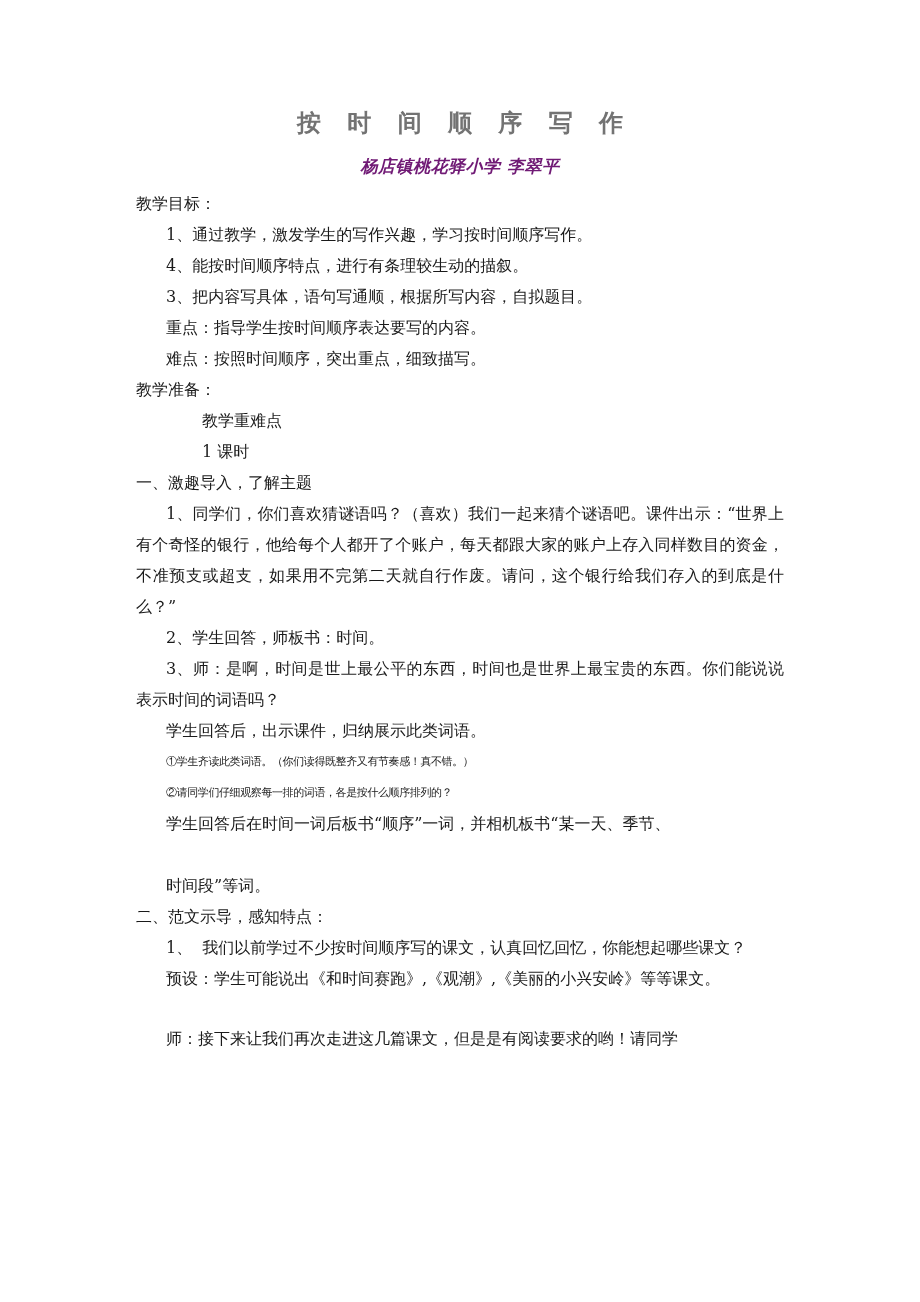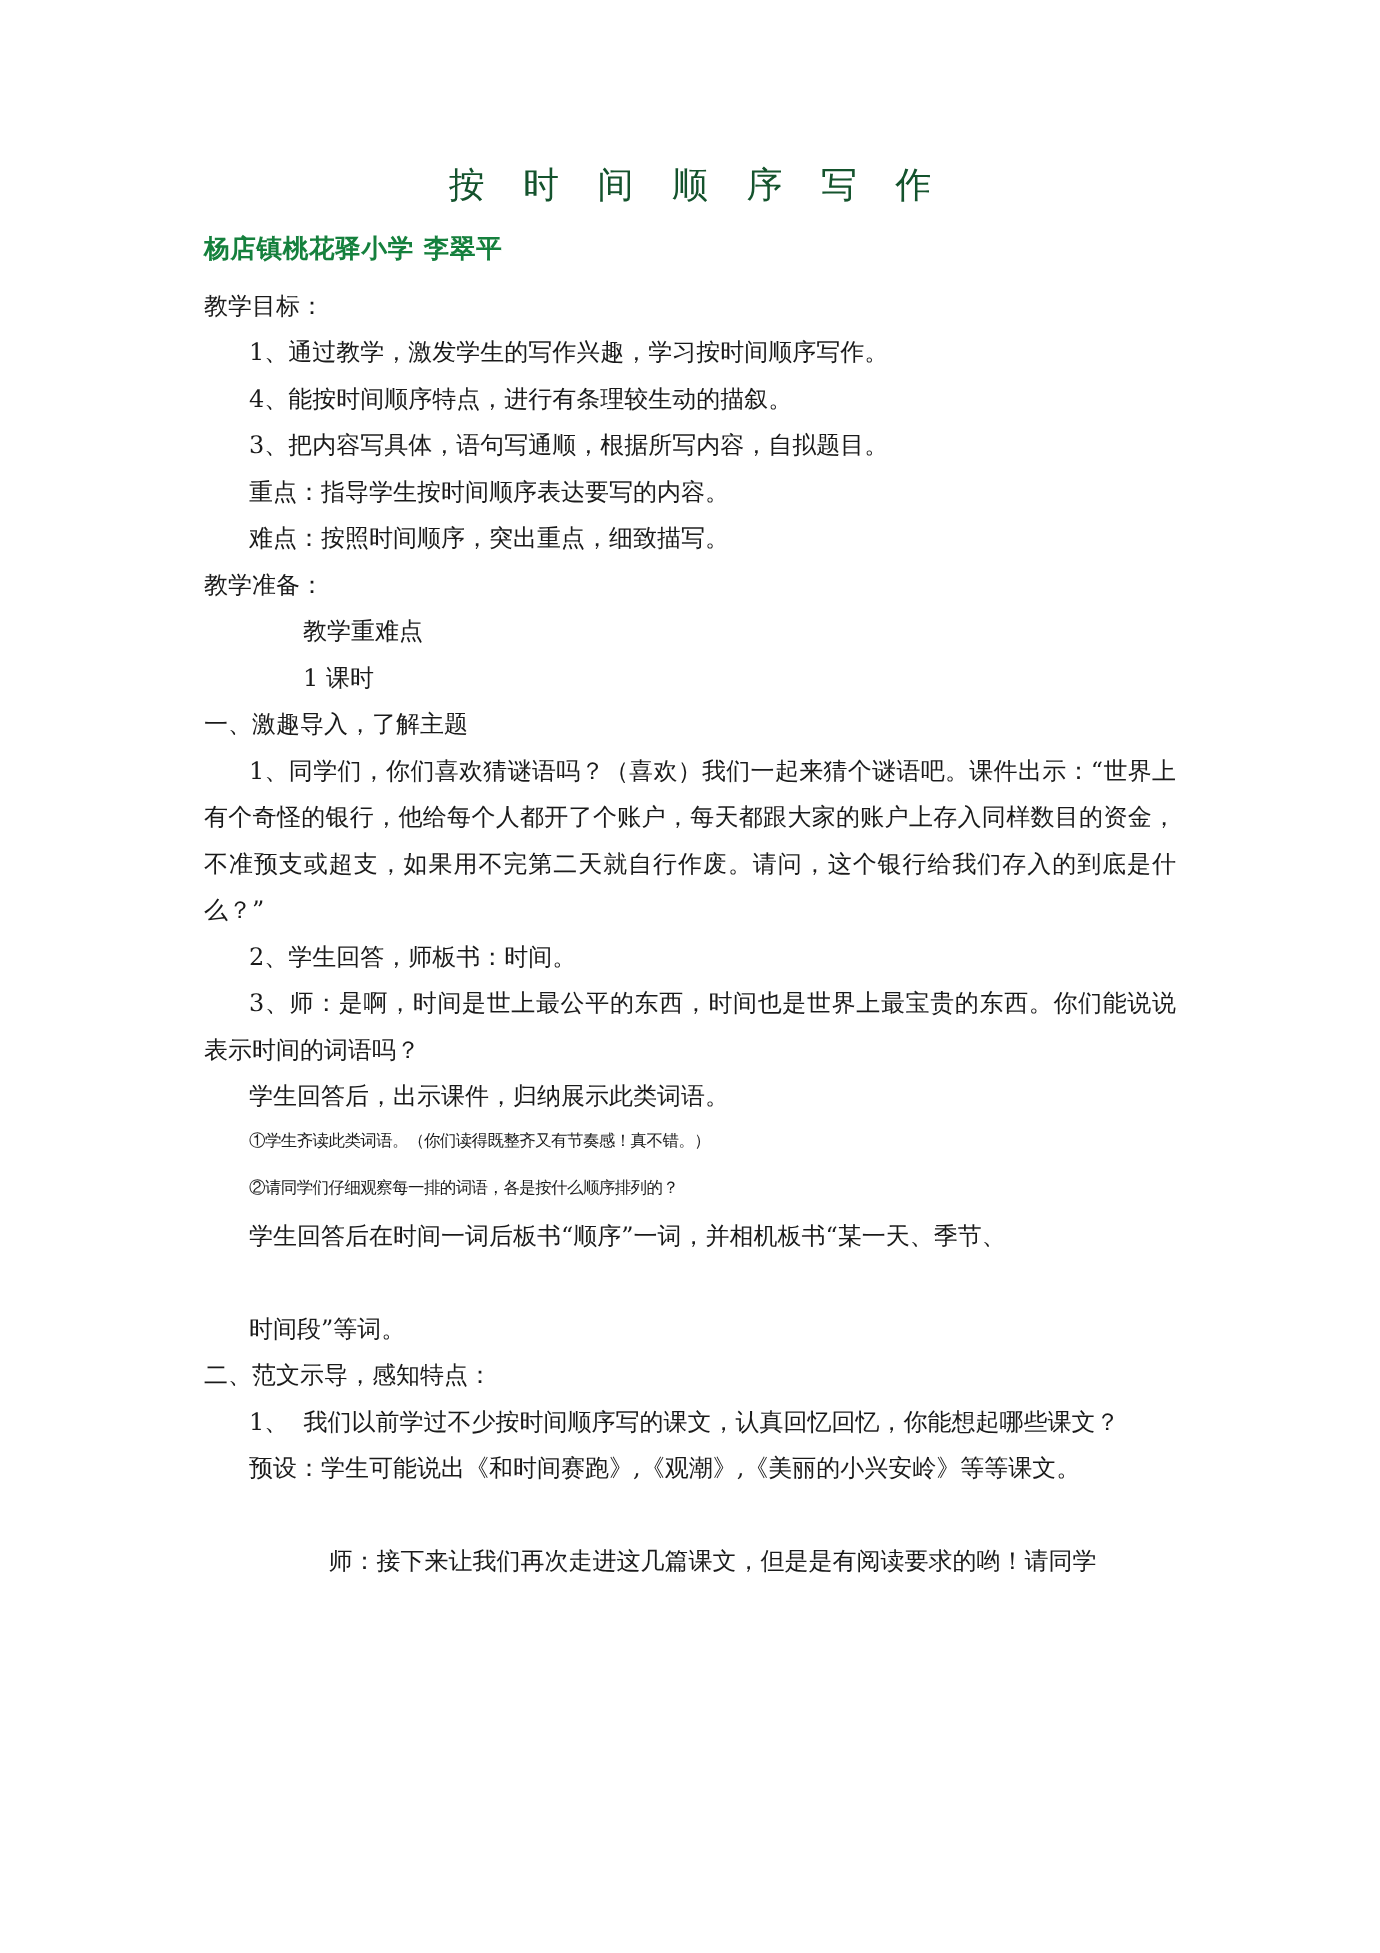--- a/index.html
+++ b/index.html
@@ -27,38 +27,39 @@
   #content {
     position: absolute;
     left: 136px;
     top: 104px;
     width: 648px;
   }
 
   .doc-title {
     text-align: center;
     font-family: "DejaVu Sans", "Liberation Sans", sans-serif;
-    font-weight: normal;
+    font-weight: bold;
     font-size: 24px;
     letter-spacing: 9px;
     line-height: 38px;
     margin: 0 0 0 0;
     padding-left: 9px;
-    color: #14532d;
+    color: #737373;
   }
 
   .doc-subtitle {
-    text-align: left;
+    text-align: center;
     font-family: "DejaVu Serif", "Liberation Serif", serif;
     font-weight: bold;
+    font-style: italic;
     font-size: 17px;
     line-height: 36px;
     letter-spacing: 0.5px;
     margin: 6px 0 4px 0;
-    color: #15803d;
+    color: #701a75;
   }
 
   p.line {
     margin: 0;
     font-size: 16px;
     line-height: 31px;
     text-align: justify;
     text-justify: inter-character;
     letter-spacing: 0px;
     word-break: break-all;
@@ -68,21 +69,21 @@
   p.line.ind1 { text-indent: 30px; }
   p.line.ind2 { text-indent: 66px; }
   p.line.narrow {
     font-family: "Liberation Serif", "DejaVu Serif", serif;
     font-size: 11px;
     letter-spacing: -0.4px;
   }
   p.line.blank {
     height: 31px;
   }
-  p.line.last { text-align: center; }
+  p.line.last { text-align: left; font-family: Liberation Mono, monospace; }
 </style>
 </head>
 <body>
 
 <div id="page">
   <div id="content">
 
     <h1 class="doc-title">按 时 间 顺 序 写 作</h1>
 
     <div class="doc-subtitle">杨店镇桃花驿小学 李翠平</div>

